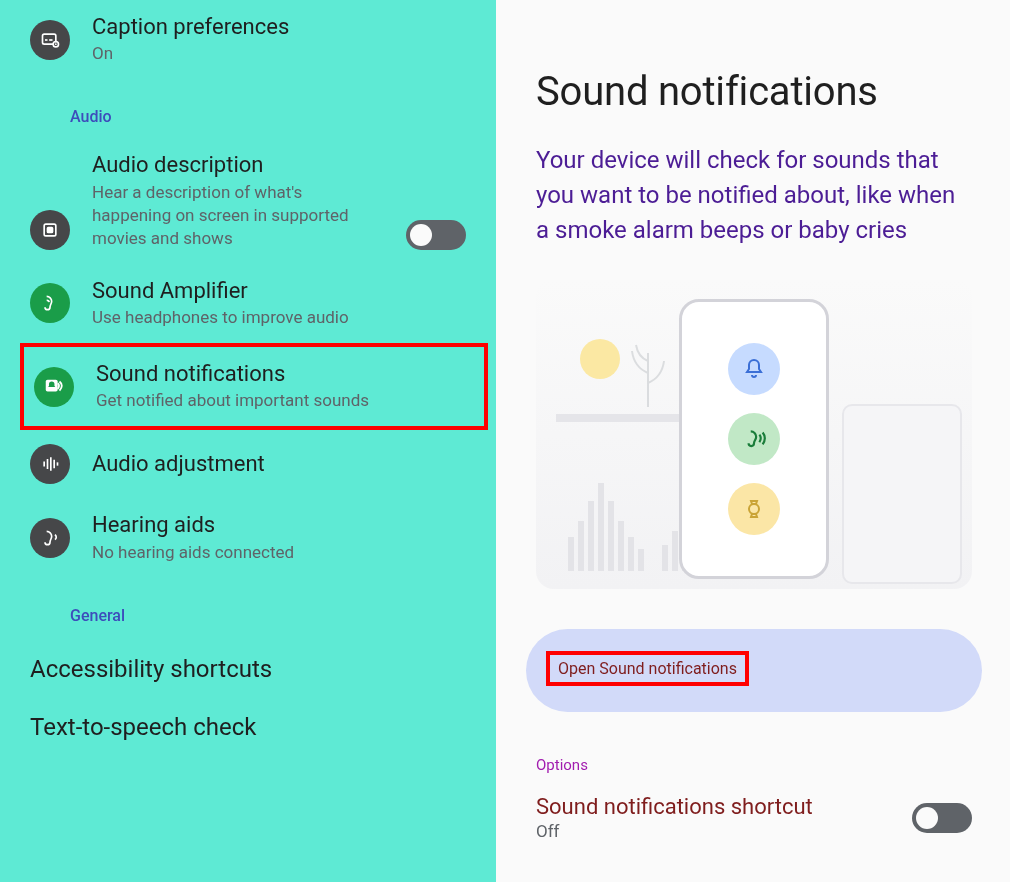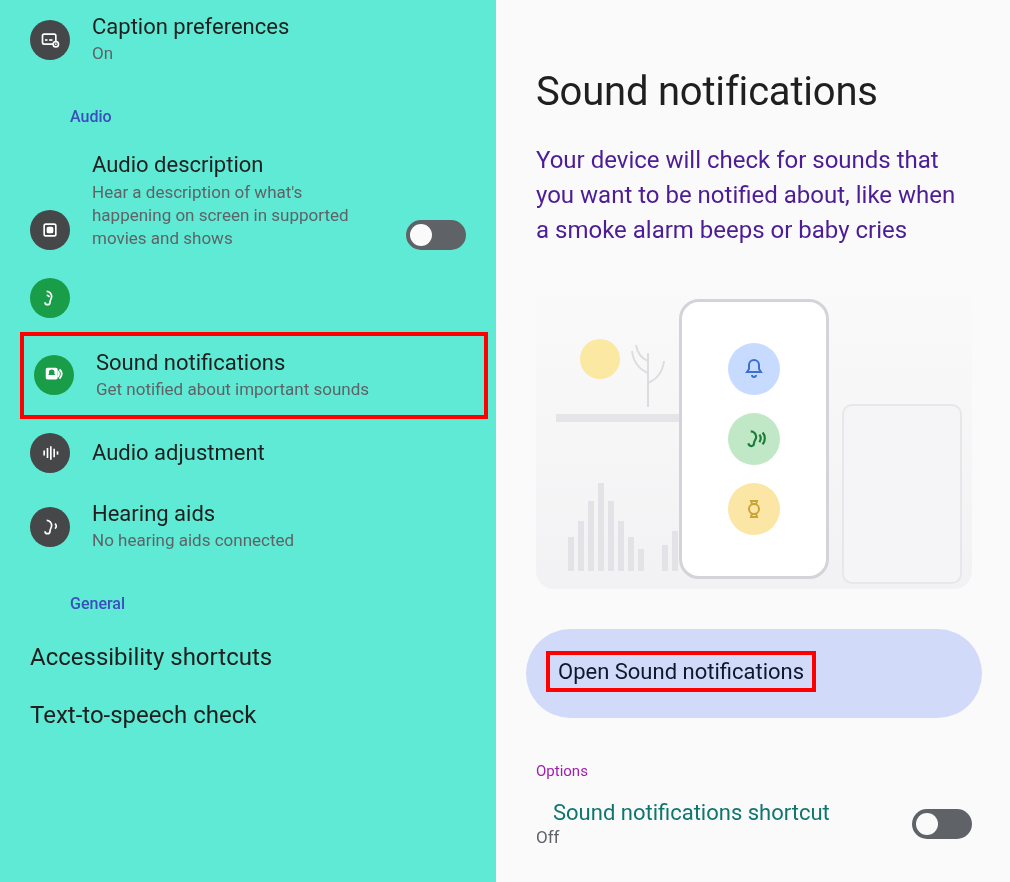--- a/index.html
+++ b/index.html
@@ -191,39 +191,38 @@
     position: relative;
   }
   .open-banner-inner-box {
     border: 4px solid #ff0000;
     display: inline-block;
     padding: 4px 8px;
     margin-left: -8px;
     margin-top: -4px;
   }
   .open-banner-label {
-    font-size: 22px;
-    color: #0f172a;
+    font-size: 16px;
+    color: #7f1d1d;
   }
   .options-header {
     font-size: 15px;
     color: #a21caf;
     padding: 44px 38px 0 38px;
   }
   .shortcut-row {
     display: flex;
     align-items: center;
     padding: 20px 38px 0 38px;
     gap: 12px;
   }
   .shortcut-text { flex: 1; }
   .shortcut-title {
     font-size: 22px;
-    color: #0f766e;
-    margin-left: 17px;
+    color: #7f1d1d;
   }
   .shortcut-sub {
     font-size: 17px;
     color: #5f6368;
     margin-top: 2px;
   }
 </style>
 </head>
 <body>
 
@@ -261,20 +260,24 @@
     </div>
     <div class="toggle" style="margin-top:6px"></div>
   </div>
 
   <div class="list-item">
     <div class="icon-circle icon-green">
       <svg width="20" height="20" viewBox="0 0 24 24" fill="none" stroke="#fff" stroke-width="2">
         <path d="M8 4a6 6 0 0 1 6 6c0 3-2 4-2 7a3 3 0 0 1-6 0"></path>
         <path d="M8 9a2.5 2.5 0 0 1 3 2"></path>
       </svg>
+    </div>
+    <div class="text-col">
+      <div class="item-title">Sound Amplifier</div>
+      <div class="item-sub">Use headphones to improve audio</div>
     </div>
   </div>
 
   <div class="red-box">
     <div class="list-item">
       <div class="icon-circle icon-green">
         <svg width="22" height="22" viewBox="0 0 24 24" fill="#fff">
           <rect x="3" y="4" width="13" height="13" rx="2" fill="#fff"></rect>
           <path d="M9.5 6 a3 3 0 0 0-3 3v2l-1 1h8l-1-1v-2a3 3 0 0 0-3-3z" fill="#1a9d49"></path>
           <path d="M16 8 q3 2 0 6" stroke="#fff" stroke-width="2" fill="none"></path>

